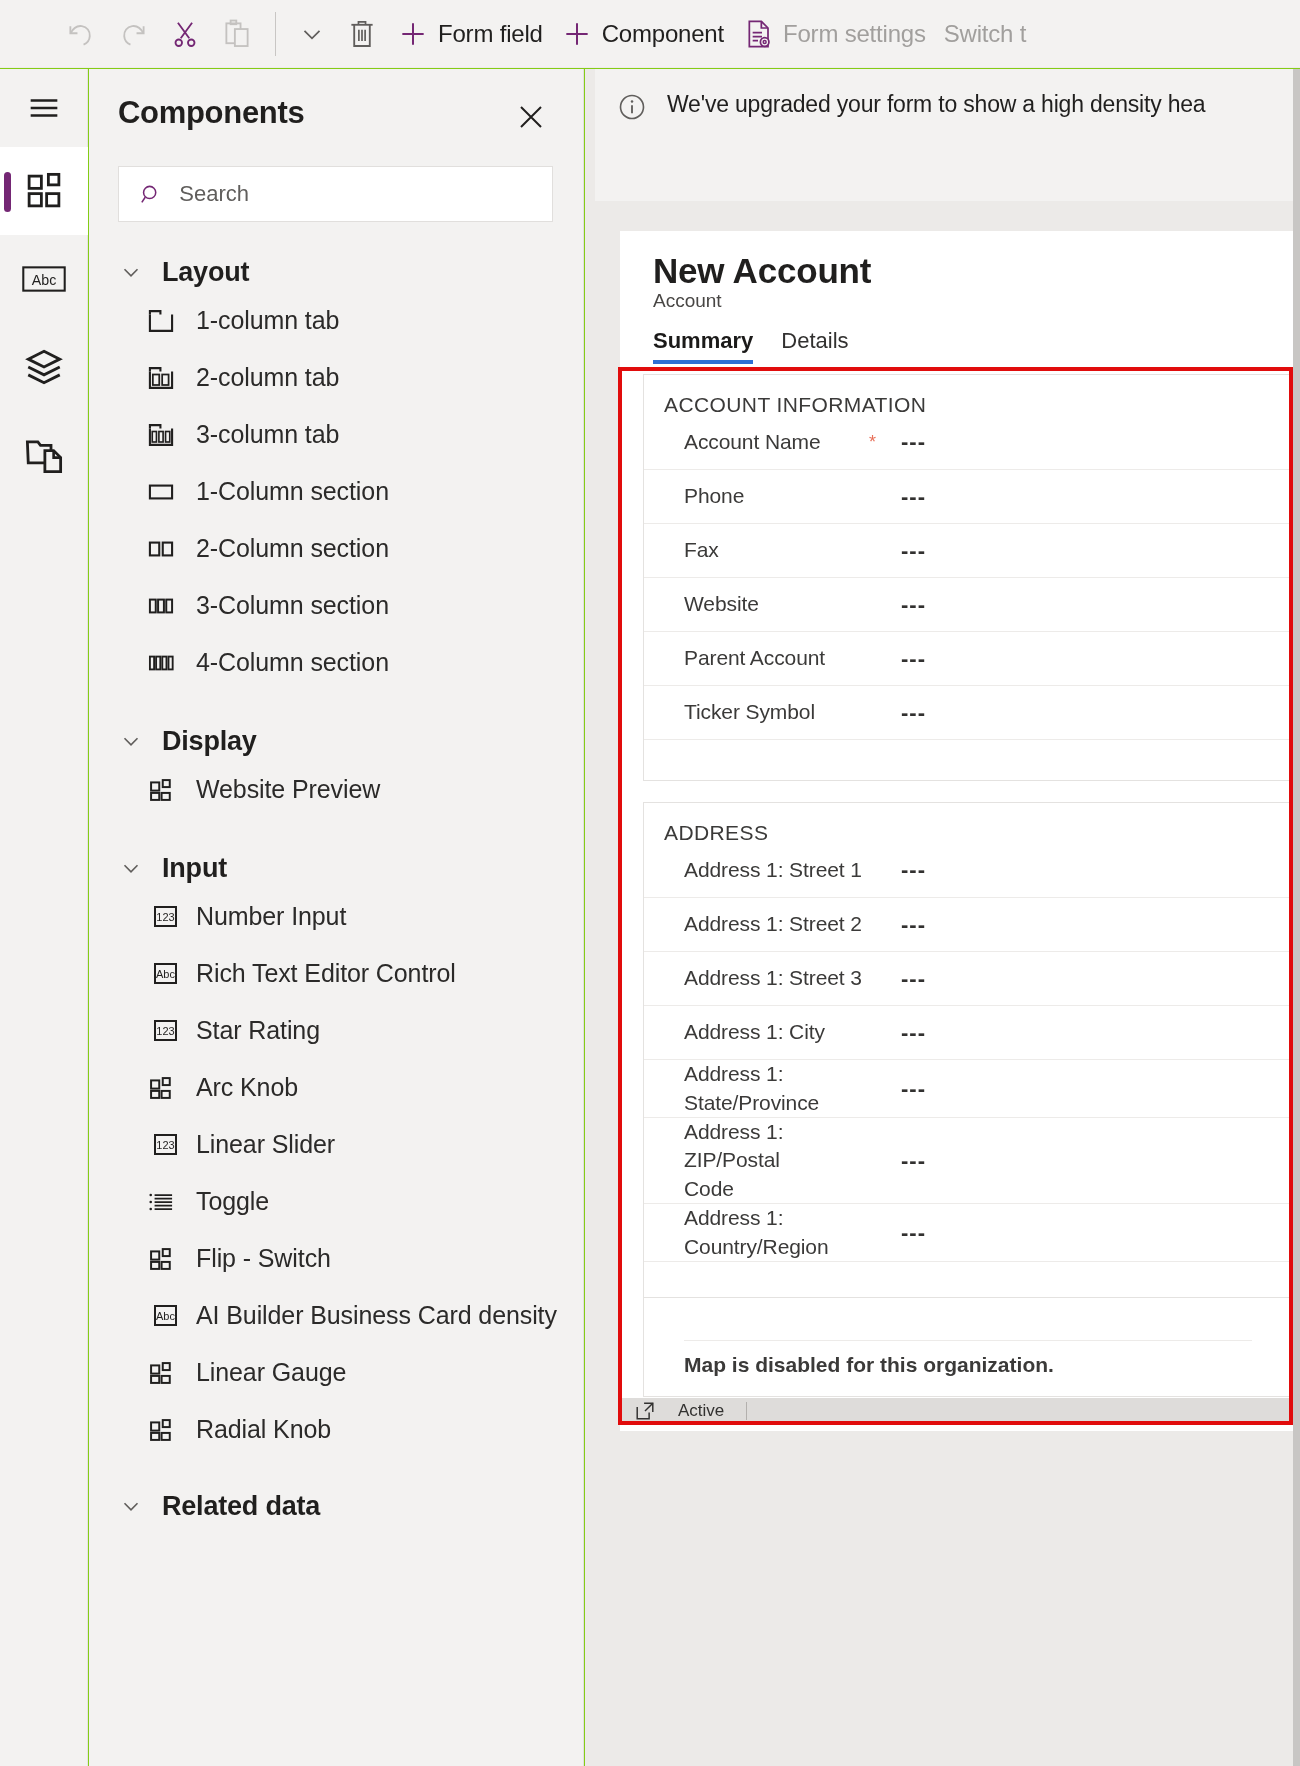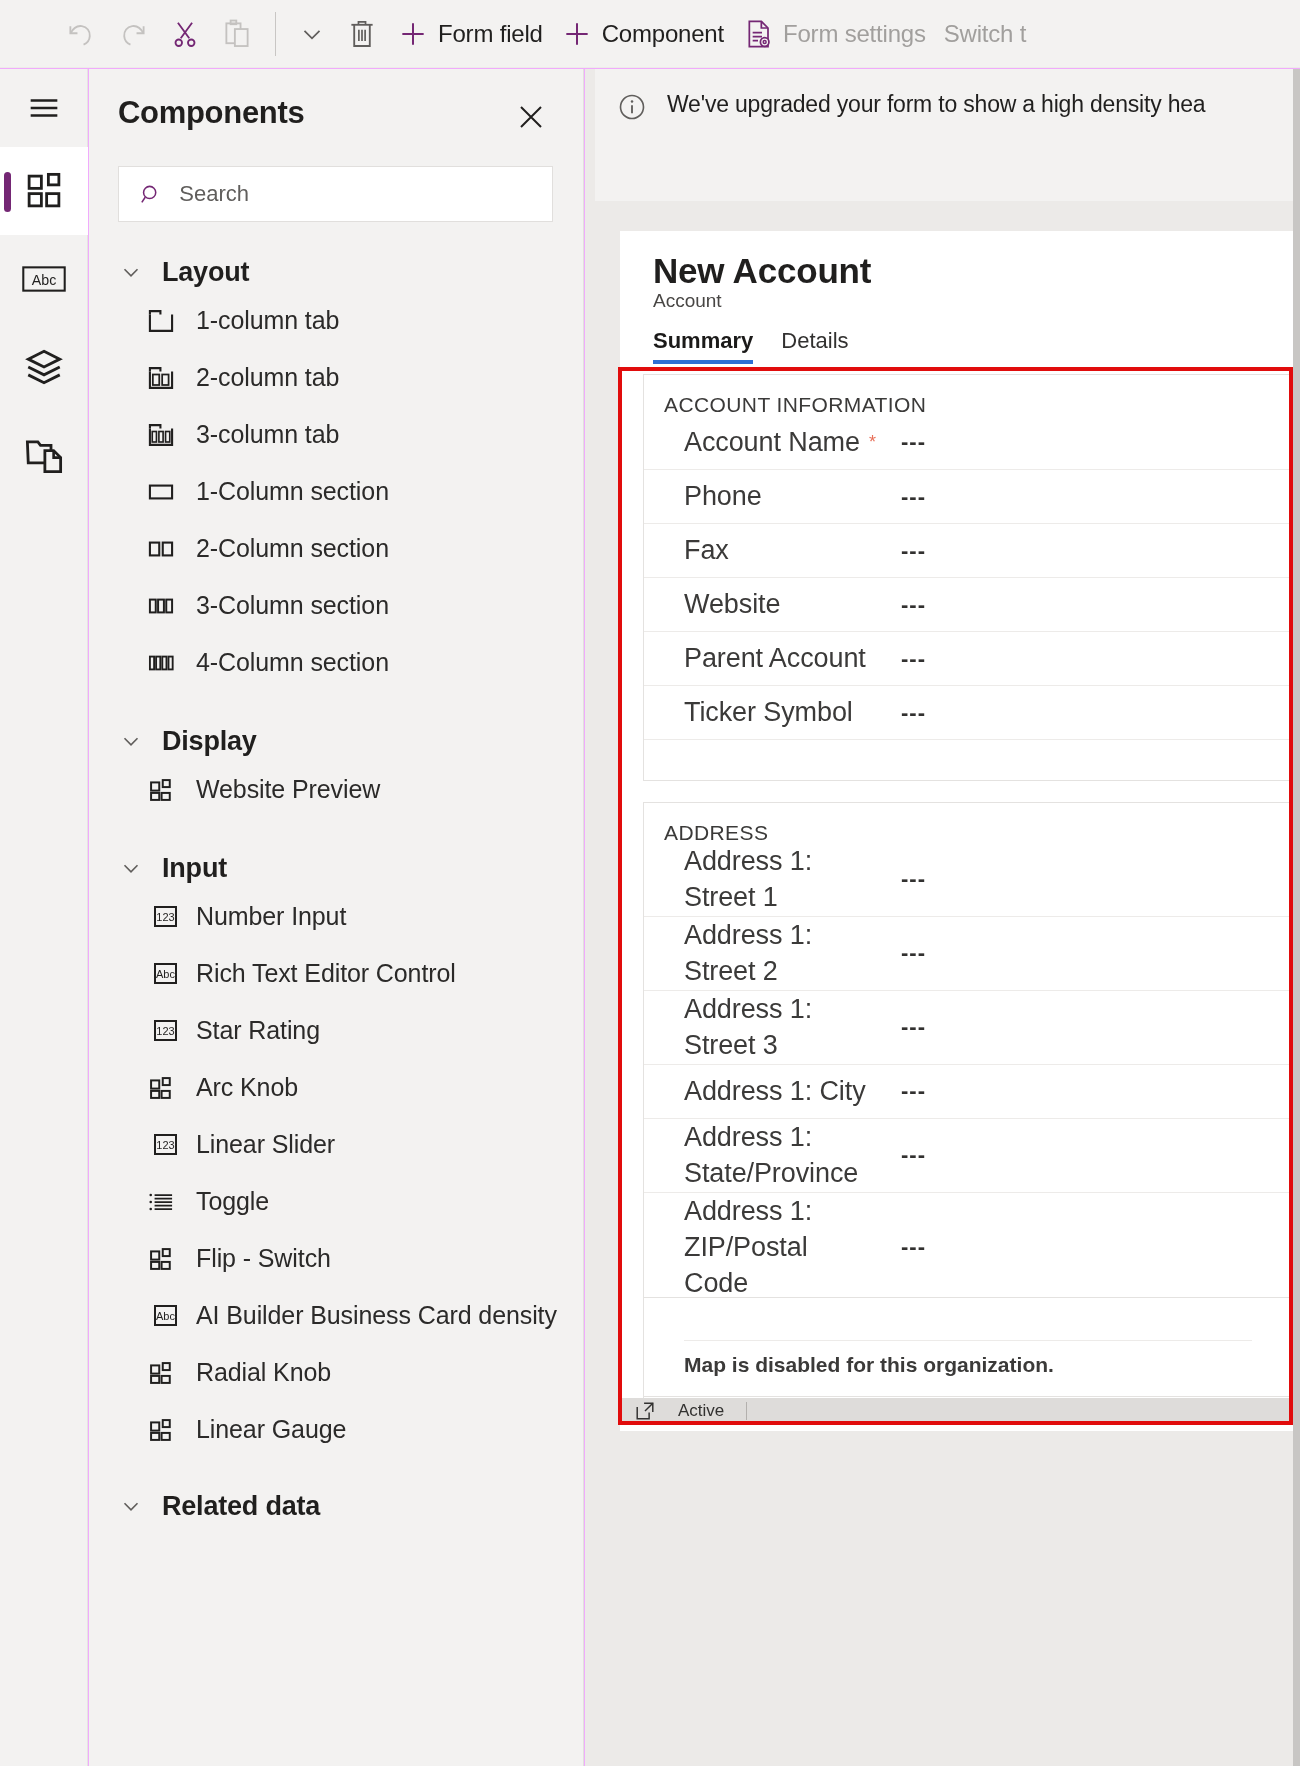--- a/index.html
+++ b/index.html
@@ -6,21 +6,21 @@
   html, body {
     margin: 0; padding: 0;
     width: 1300px; height: 1766px;
     font-family: "Liberation Sans", sans-serif;
     background: #ffffff;
     overflow: hidden;
   }
   #root {
     position: relative;
     width: 1300px; height: 1766px;
-    background: #f0abfc;
+    background: #84cc16;
   }
 
   
   .cmdbar {
     position: absolute; left: 0; top: 0;
     width: 1300px; height: 68px;
     background: #f3f2f1;
     display: flex; align-items: center;
     padding-left: 55px;
     border-bottom: 1px solid #edebe9;
@@ -180,21 +180,21 @@
     font-size: 21px; color: #3b3a39; letter-spacing: 0.4px;
     padding: 18px 0 10px 20px;
   }
   .fld {
     display: flex; align-items: center;
     border-top: 1px solid #edebe9;
     min-height: 54px; padding-left: 40px;
   }
   .fld:first-of-type { border-top: 0; }
   .fld-label {
-    font-size: 27px; color: #3b3a39; width: 185px; line-height: 1.35;
+    font-size: 21px; color: #3b3a39; width: 185px; line-height: 1.35;
     letter-spacing: -0.1px;
   }
   .fld-req { color: #e8705a; font-size: 18px; width: 32px; }
   .fld-val {
     font-size: 22px; font-weight: 700; color: #323130; letter-spacing: 1px;
   }
   .fld-spacer { height: 42px; border-top: 1px solid #edebe9; }
 
   .mapcard {
     position: absolute; left: 643px; top: 1297px;
@@ -546,33 +546,33 @@
 
     <div class="comp-item">
       <span class="comp-ico">
         <svg width="28" height="28" viewBox="0 0 24 24">
           <rect x="3.5" y="5.5" width="7" height="7" fill="none" stroke="#201f1e" stroke-width="1.7"></rect>
           <rect x="3.5" y="14.5" width="7" height="6" fill="none" stroke="#201f1e" stroke-width="1.7"></rect>
           <rect x="12.5" y="14.5" width="7" height="6" fill="none" stroke="#201f1e" stroke-width="1.7"></rect>
           <rect x="13.5" y="3.5" width="6" height="6" fill="none" stroke="#201f1e" stroke-width="1.7"></rect>
         </svg>
       </span>
-      <span class="comp-label">Radial Knob</span>
+      <span class="comp-label">Linear Gauge</span>
     </div>
 
     <div class="comp-item">
       <span class="comp-ico">
         <svg width="28" height="28" viewBox="0 0 24 24">
           <rect x="3.5" y="5.5" width="7" height="7" fill="none" stroke="#201f1e" stroke-width="1.7"></rect>
           <rect x="3.5" y="14.5" width="7" height="6" fill="none" stroke="#201f1e" stroke-width="1.7"></rect>
           <rect x="12.5" y="14.5" width="7" height="6" fill="none" stroke="#201f1e" stroke-width="1.7"></rect>
           <rect x="13.5" y="3.5" width="6" height="6" fill="none" stroke="#201f1e" stroke-width="1.7"></rect>
         </svg>
       </span>
-      <span class="comp-label">Linear Gauge</span>
+      <span class="comp-label">Radial Knob</span>
     </div>
 
     <div class="group-head" style="margin-top:28px;">
       <svg width="26" height="26" viewBox="0 0 24 24">
         <path d="M6 9.5l6 6 6-6" fill="none" stroke="#605e5c" stroke-width="1.5"></path>
       </svg>
       <span class="group-title">Related data</span>
     </div>
   </div>
 

